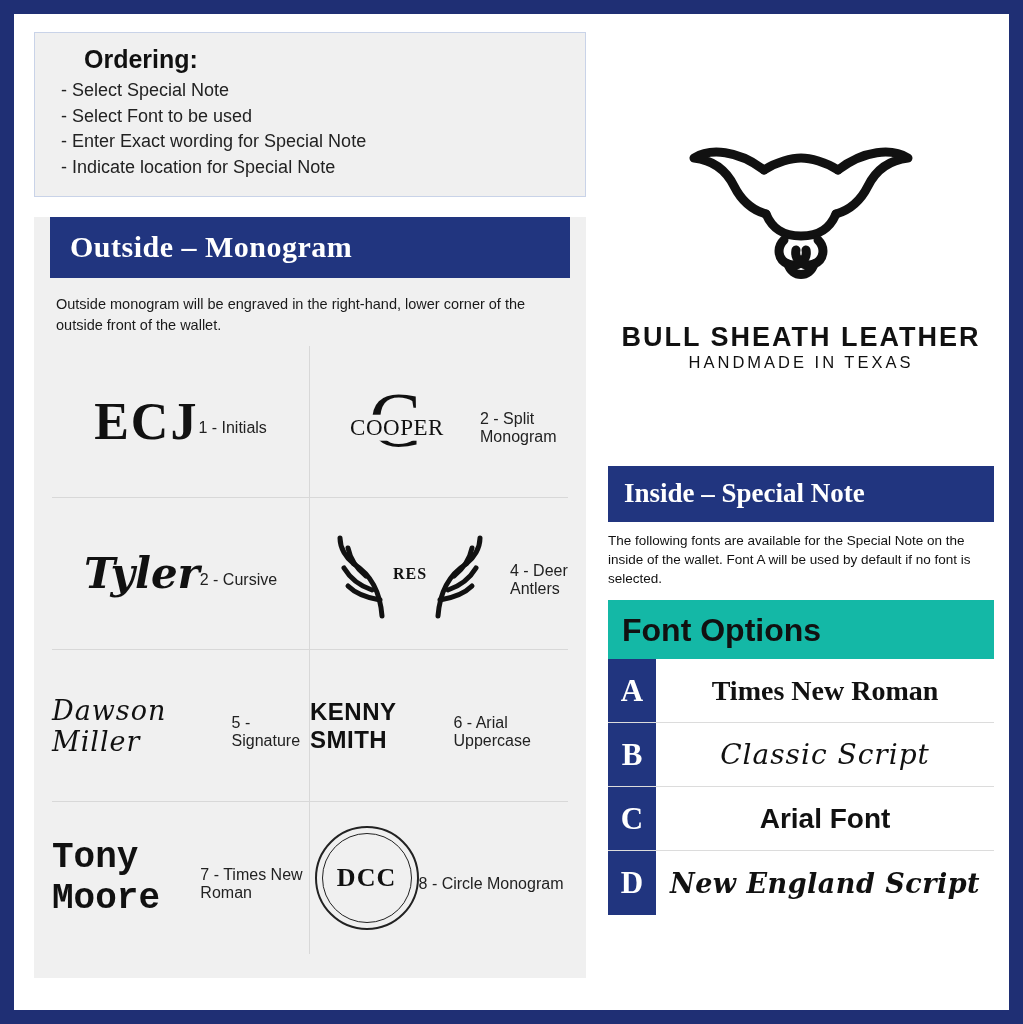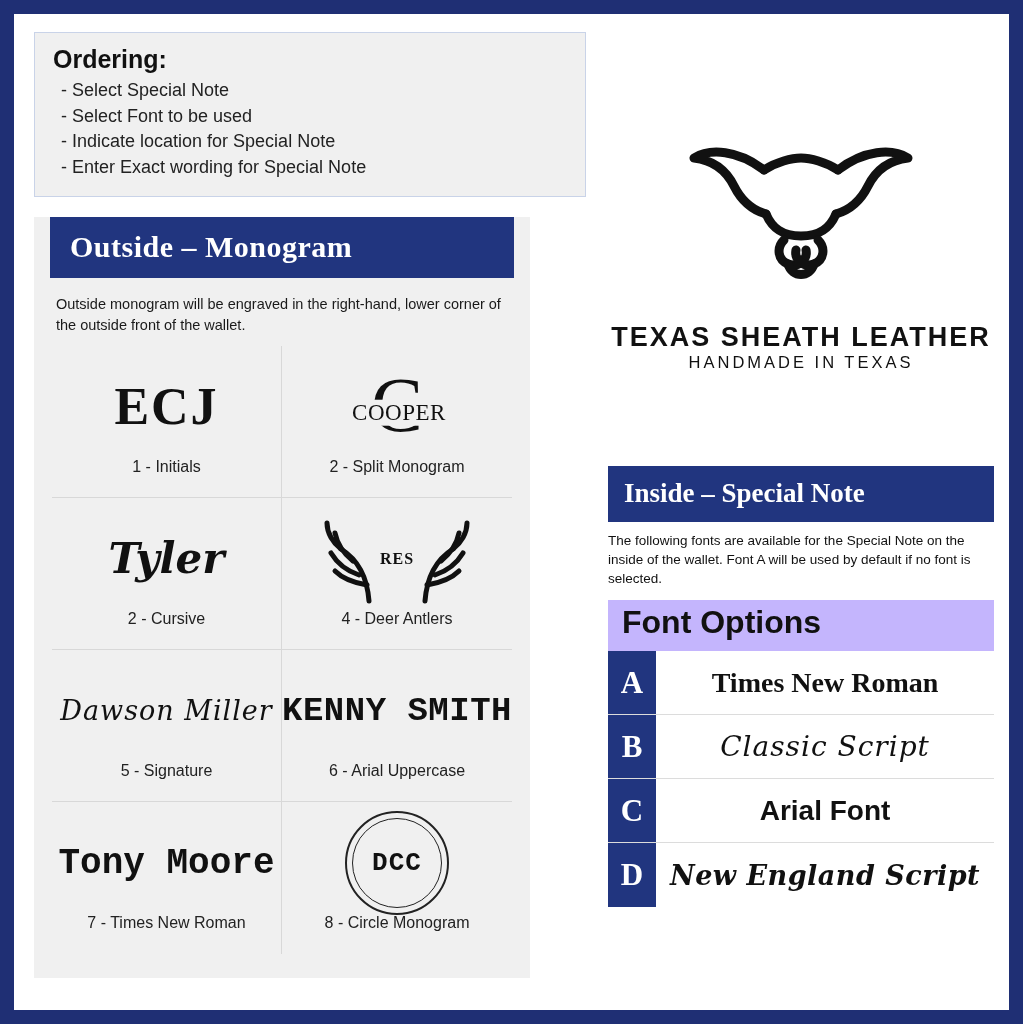--- a/index.html
+++ b/index.html
@@ -26,31 +26,32 @@
     border: 1px solid #c9d3e8;
     background: #f0f0f0;
     padding: 12px 18px 16px 18px;
     width: 552px;
   }
   .ordering-title {
     font-size: 25px;
     font-weight: bold;
     color: #111;
     margin-bottom: 4px;
+    margin-left: 31px;
   }
   .ordering-line {
     font-size: 18px;
     color: #222;
     line-height: 1.42;
     padding-left: 8px;
   }
   .panel {
     margin-top: 20px;
     background: #f0f0f0;
-    width: 496px;
+    width: 552px;
     padding-bottom: 24px;
   }
   .panel-header {
     background: #21357f;
     color: #fff;
     padding: 13px 20px 14px 20px;
     margin: 16px 16px 0 16px;
   }
   .panel-header .ph-text {
     font-family: "Liberation Serif", serif;
@@ -65,21 +66,21 @@
     margin: 16px 22px 6px 22px;
   }
   .grid {
     margin: 10px 18px 0 18px;
     display: grid;
     grid-template-columns: 1fr 1fr;
   }
   .cell {
     height: 152px;
     display: flex;
-    flex-direction: column;
+    flex-direction: row;
     align-items: center;
     justify-content: center;
     border-bottom: 1px solid #d8d8d8;
     border-right: 1px solid #d8d8d8;
     position: relative;
   }
   .cell:nth-child(2n) { border-right: none; }
   .cell:nth-child(7), .cell:nth-child(8) { border-bottom: none; }
   .sample {
     height: 78px;
@@ -141,23 +142,23 @@
     font-size: 16px;
     letter-spacing: 1px;
   }
   .s-signature {
     font-family: "DejaVu Serif", serif;
     font-style: italic;
     font-size: 27px;
     letter-spacing: 1px;
   }
   .s-upper {
-    font-family: Liberation Mono, monospace;
-    font-weight: bold;
-    font-size: 34px;
+    font-family: Liberation Sans, sans-serif;
+    font-weight: bold;
+    font-size: 24px;
     letter-spacing: .5px;
   }
   .s-times {
     font-family: Liberation Mono, monospace;
     font-weight: bold;
     font-size: 36px;
   }
   .s-circle {
     position: relative;
     width: 104px; height: 104px;
@@ -166,21 +167,21 @@
     position: absolute;
     border-radius: 50%;
     border: 2px solid #222;
   }
   .s-circle .ring1 { left: 0; top: 0; width: 104px; height: 104px; }
   .s-circle .ring2 { left: 7px; top: 7px; width: 90px; height: 90px; border-width: 1px; }
   .s-circle .dcc {
     position: absolute;
     left: 0; top: 0; width: 104px; height: 104px;
     display: flex; align-items: center; justify-content: center;
-    font-family: Liberation Mono, monospace;
+    font-family: Liberation Serif, serif;
     font-weight: bold;
     font-size: 26px;
     letter-spacing: 1px;
   }
   
   .right-col {
     position: absolute;
     left: 594px; top: 18px;
     width: 386px;
   }
@@ -216,22 +217,22 @@
     font-size: 27px;
   }
   .inside-note {
     font-size: 13.5px;
     color: #111;
     line-height: 1.42;
     margin-top: 9px;
   }
   .font-options-bar {
     margin-top: 12px;
-    background: #c4b5fd;
-    padding: 4px 14px 10px 14px;
+    background: #14b8a6;
+    padding: 12px 14px 10px 14px;
   }
   .font-options-bar span {
     font-family: "Liberation Sans", sans-serif;
     font-weight: bold;
     font-size: 32px;
     color: #111;
   }
   .font-row {
     display: flex;
     align-items: stretch;
@@ -266,22 +267,22 @@
 <body>
 
 <div class="page">
 
   <div class="left-col">
 
     <div class="ordering-box">
       <div class="ordering-title">Ordering:</div>
       <div class="ordering-line">- Select Special Note</div>
       <div class="ordering-line">- Select Font to be used</div>
+      <div class="ordering-line">- Enter Exact wording for Special Note</div>
       <div class="ordering-line">- Indicate location for Special Note</div>
-      <div class="ordering-line">- Enter Exact wording for Special Note</div>
     </div>
 
     <div class="panel">
       <div class="panel-header">
         <span class="ph-text">Outside – Monogram</span>
       </div>
       <div class="panel-note">Outside monogram will be engraved in the right-hand, lower corner of the outside front of the wallet.</div>
 
       <div class="grid">
 
@@ -375,21 +376,21 @@
         <g fill="none" stroke="#111" stroke-width="9" stroke-linecap="round" stroke-linejoin="round">
           <path d="M78 26 C52 6 24 4 8 14 C26 16 40 26 48 42 C56 58 66 66 80 70"></path>
           <path d="M152 26 C178 6 206 4 222 14 C204 16 190 26 182 42 C174 58 164 66 150 70"></path>
           <path d="M78 26 C90 18 106 14 115 14 C124 14 140 18 152 26"></path>
           <path d="M80 70 C86 84 96 92 115 92 C134 92 144 84 150 70"></path>
           <path d="M98 96 C90 104 92 116 102 120 C112 124 122 116 120 106"></path>
           <path d="M132 96 C140 104 138 116 128 120 C118 124 108 116 110 106"></path>
           <path d="M102 120 C106 134 124 134 128 120"></path>
         </g>
       </svg>
-      <div class="brand">TEXAS SHEATH LEATHER</div>
+      <div class="brand">BULL SHEATH LEATHER</div>
       <div class="brand-sub">HANDMADE IN TEXAS</div>
     </div>
 
     <div class="inside-header">
       <span class="ph-text">Inside – Special Note</span>
     </div>
 
     <div class="inside-note">The following fonts are available for the Special Note on the inside of the wallet.  Font A will be used by default if no font is selected.</div>
 
     <div class="font-options-bar">

